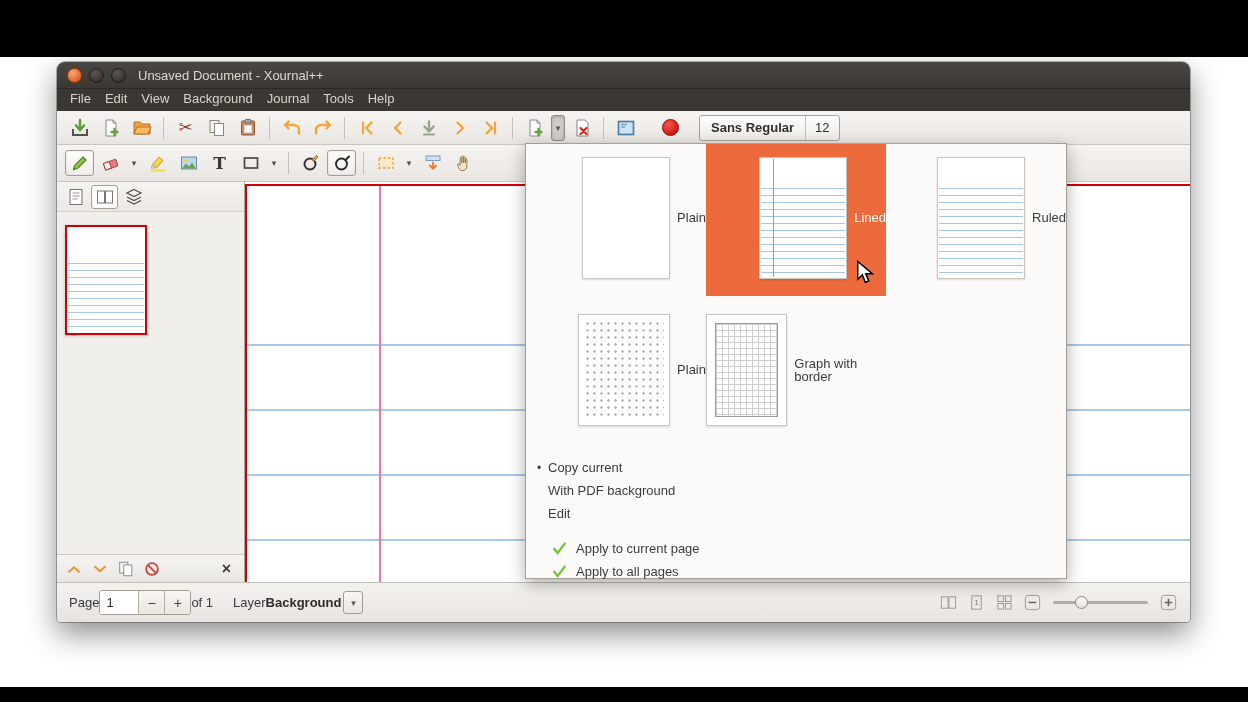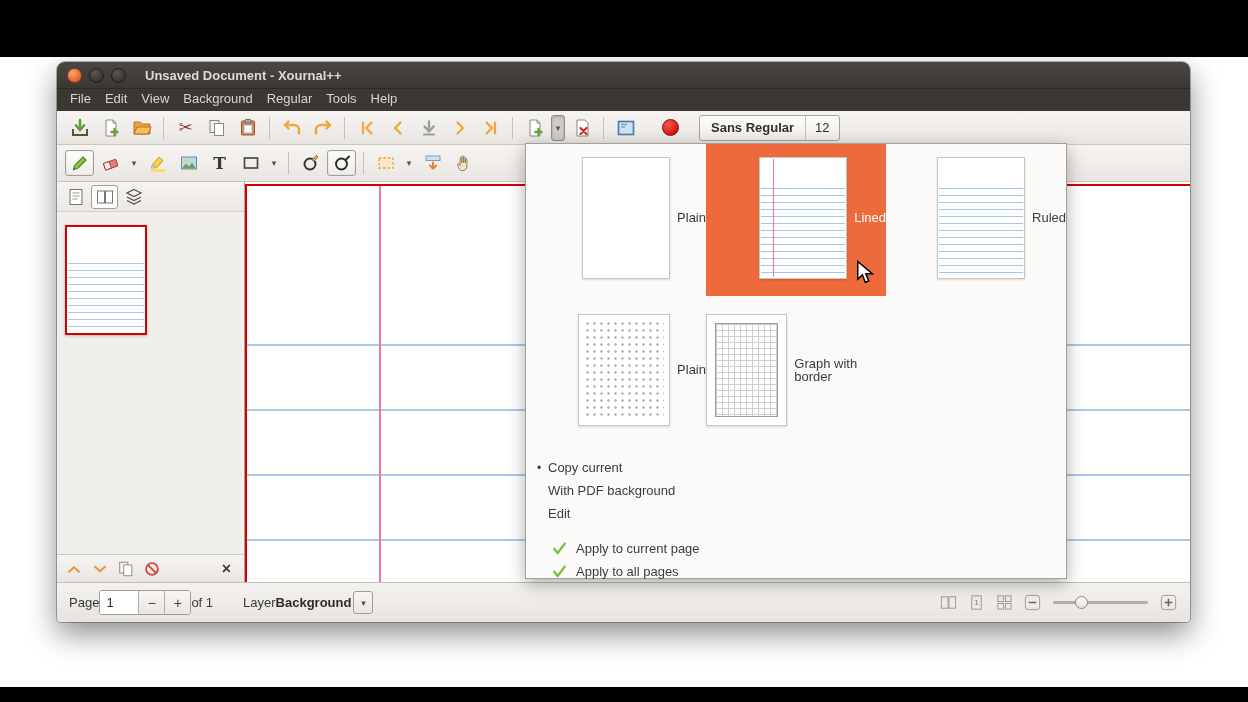--- a/index.html
+++ b/index.html
@@ -7,21 +7,21 @@
   body{background:#000;position:relative;font-family:"Liberation Sans","DejaVu Sans",sans-serif;font-size:13px;color:#3a3a3a;overflow:hidden}
   .desktop{position:absolute;left:0;top:57px;width:1248px;height:630px;background:#fff}
 
   
   .window{position:absolute;left:57px;top:62px;width:1133px;height:560px;border-radius:8px 8px 4px 4px;
     box-shadow:0 12px 30px rgba(0,0,0,.45),0 0 0 1px rgba(0,0,0,.28);background:#f0eeeb;display:flex;flex-direction:column;overflow:hidden;z-index:1}
   .titlebar{height:27px;background:linear-gradient(#4a4742,#3b3833);display:flex;align-items:center;padding:0 10px;gap:7px;border-bottom:1px solid #2b2925;flex:none}
   .wc{width:15px;height:15px;border-radius:50%;display:inline-flex;align-items:center;justify-content:center;font-size:9px;line-height:1;font-weight:bold}
   .wc.close{background:radial-gradient(circle at 35% 30%,#f8a86e,#e4602e 72%);border:1px solid #9c3a12;color:#5c1d06}
   .wc.min,.wc.max{background:radial-gradient(circle at 35% 30%,#5a564f,#35322d 78%);border:1px solid #201e1b;color:#b5b1aa}
-  .title{color:#dedad2;font-weight:bold;margin-left:12px;font-size:13px}
+  .title{color:#dedad2;font-weight:normal;margin-left:5px;font-size:13px}
   .menubar{height:22px;background:#3b3833;display:flex;align-items:flex-start;padding:0 6px;flex:none}
   .menu-item{color:#d8d4cc;padding:2px 7px;font-size:13px}
 
   
   .toolbar{background:linear-gradient(#f6f4f1,#e9e6e2);border-bottom:1px solid #c9c5bf;display:flex;align-items:center;padding:0 8px;flex:none}
   .tb1{height:34px;gap:2px}
   .tb2{height:37px;gap:2px}
   .tbtn{width:29px;height:26px;display:flex;align-items:center;justify-content:center;border-radius:3px;border:1px solid transparent;flex:none}
   .tbtn svg{display:block}
   .tbtn.active{background:linear-gradient(#fdfdfc,#efede9);border-color:#a49e95;box-shadow:inset 0 0 2px rgba(0,0,0,.12)}
@@ -52,21 +52,21 @@
   .pb-left{position:absolute;left:0;top:2px;bottom:0;width:2px;background:#d40000}
   .pb-top{position:absolute;left:0;right:0;top:2px;height:2px;background:#d40000}
   .canvas-lines{position:absolute;left:2px;right:0;top:162px;bottom:0;background:repeating-linear-gradient(to bottom,#a9c9e8 0 2px,transparent 2px 65px)}
   .canvas-margin{position:absolute;left:134px;width:2px;top:4px;bottom:0;background:#ef74ad}
 
   
   .statusbar{height:40px;background:linear-gradient(#f4f2ef,#e7e4e0);border-top:1px solid #c2beb7;display:flex;align-items:center;padding:0 12px;gap:0;flex:none}
   .spin{display:flex;height:25px;border:1px solid #a39d94;border-radius:3px;overflow:hidden;background:#fff}
   .spin-value{width:38px;border:none;outline:none;padding:0 6px;font-size:13px;font-family:inherit;color:#2e2c29;background:#fff}
   .spin-btn{width:26px;display:flex;align-items:center;justify-content:center;background:linear-gradient(#f8f6f3,#e9e6e1);border-left:1px solid #b5afa6;font-size:14px;color:#44413c}
-  .layer-label{margin-left:30px}
+  .layer-label{margin-left:20px}
   .layer-value{font-weight:bold;color:#2e2c29}
   .layer-chev{width:20px;height:23px;border:1px solid #a39d94;border-radius:3px;background:linear-gradient(#f8f6f3,#e9e6e1);display:flex;align-items:center;justify-content:center;font-size:9px;color:#55514b;margin-left:2px}
   .status-right{margin-left:auto;display:flex;align-items:center;gap:9px}
   .sricon{display:flex;align-items:center;justify-content:center}
   .zoom-slider{width:95px;height:3px;background:#b3afa8;border-radius:2px;position:relative;margin:0 2px}
   .zoom-handle{position:absolute;left:22px;top:-5px;width:13px;height:13px;border-radius:50%;background:linear-gradient(#fdfdfd,#e3e0db);border:1px solid #8d877e}
 
   
   .template-menu{position:absolute;left:525px;top:143px;width:542px;height:436px;background:#fbfaf8;border:1px solid #a59f96;box-shadow:0 5px 16px rgba(0,0,0,.32);z-index:10;display:flex;flex-direction:column}
   .tgrid{display:grid;grid-template-columns:repeat(3,1fr)}
@@ -103,21 +103,21 @@
     <span class="wc min"></span>
     <span class="wc max"></span>
     <span class="title">Unsaved Document - Xournal++</span>
   </div>
 
   <div class="menubar">
     <span class="menu-item">File</span>
     <span class="menu-item">Edit</span>
     <span class="menu-item">View</span>
     <span class="menu-item">Background</span>
-    <span class="menu-item">Regular</span>
+    <span class="menu-item">Journal</span>
     <span class="menu-item">Tools</span>
     <span class="menu-item">Help</span>
   </div>
 
   <div class="toolbar tb1">
     <span class="tbtn">
         <svg width="20" height="20" viewBox="0 0 20 20">
           <path d="M10 2v9" stroke="#5b9e3a" stroke-width="2.6" stroke-linecap="round"></path>
           <path d="M6 7.5l4 4.5 4-4.5" fill="none" stroke="#5b9e3a" stroke-width="2.6" stroke-linecap="round" stroke-linejoin="round"></path>
           <path d="M3 11v6h14v-6" fill="none" stroke="#56524c" stroke-width="2"></path>

